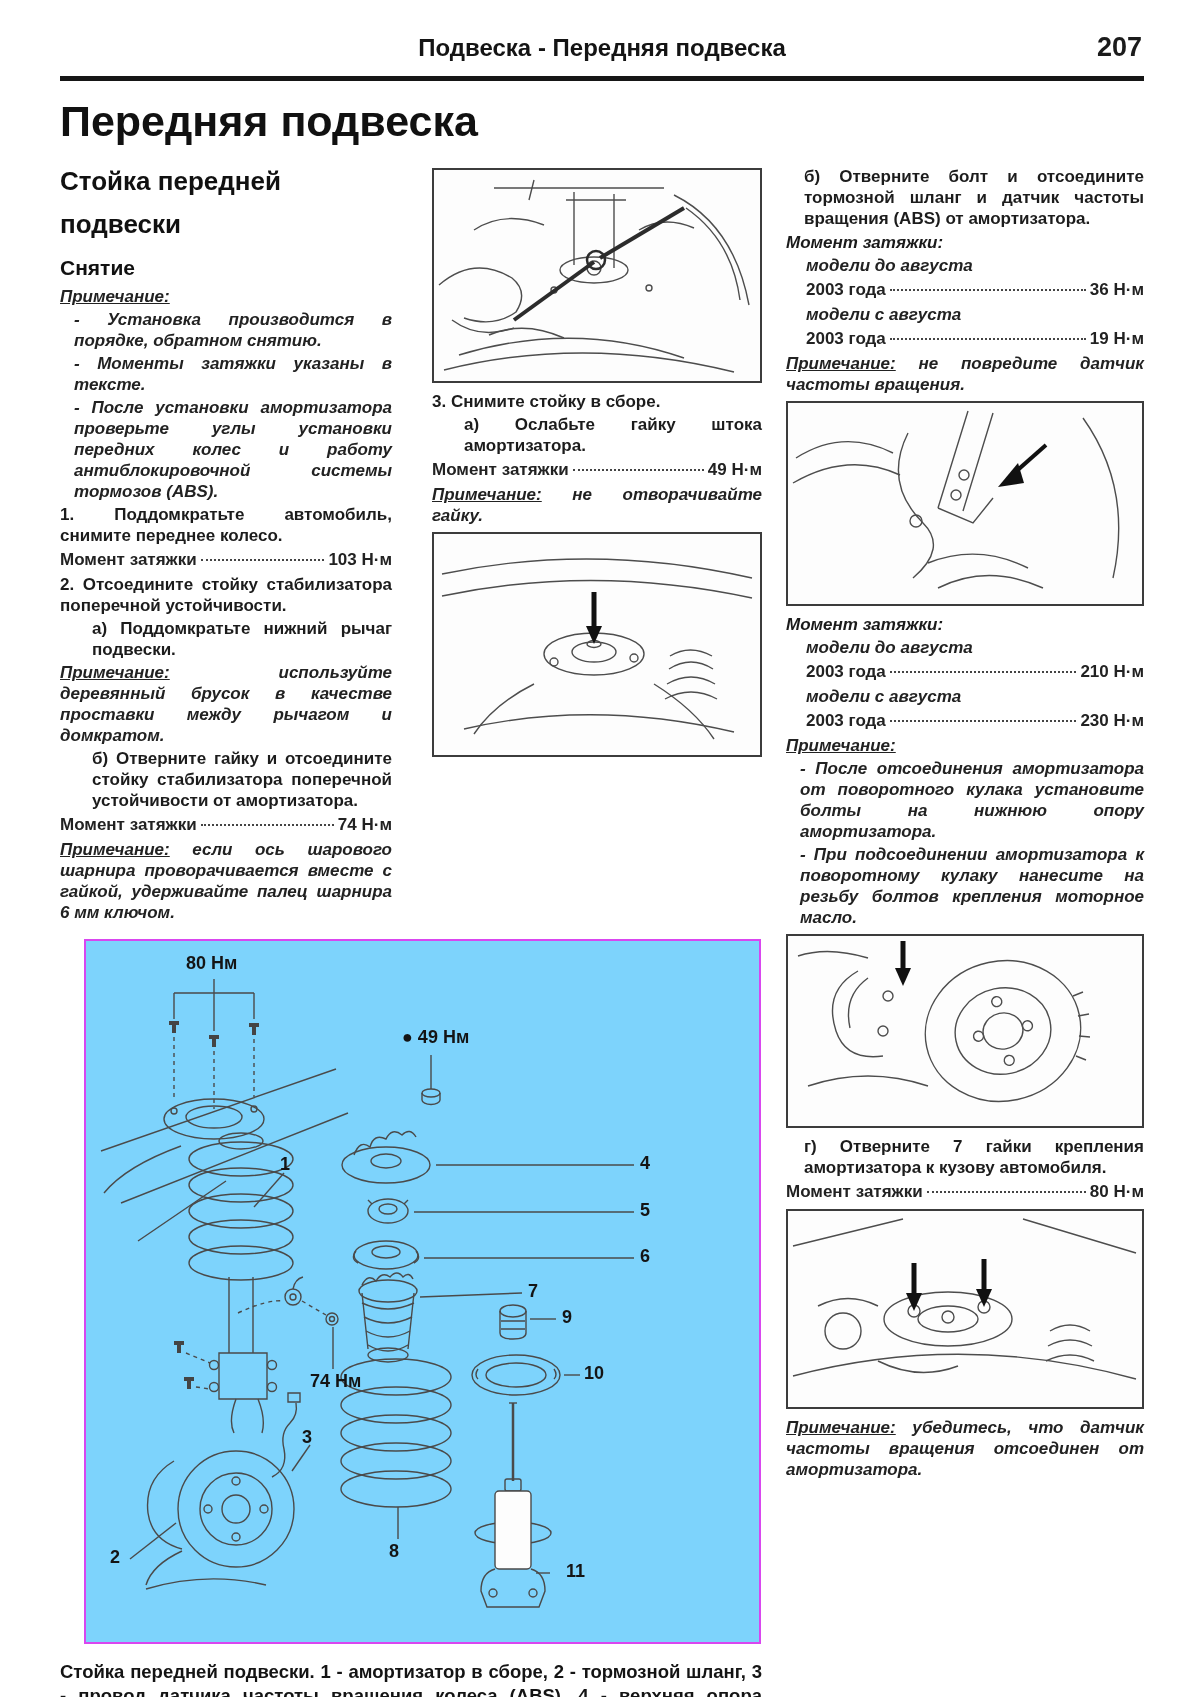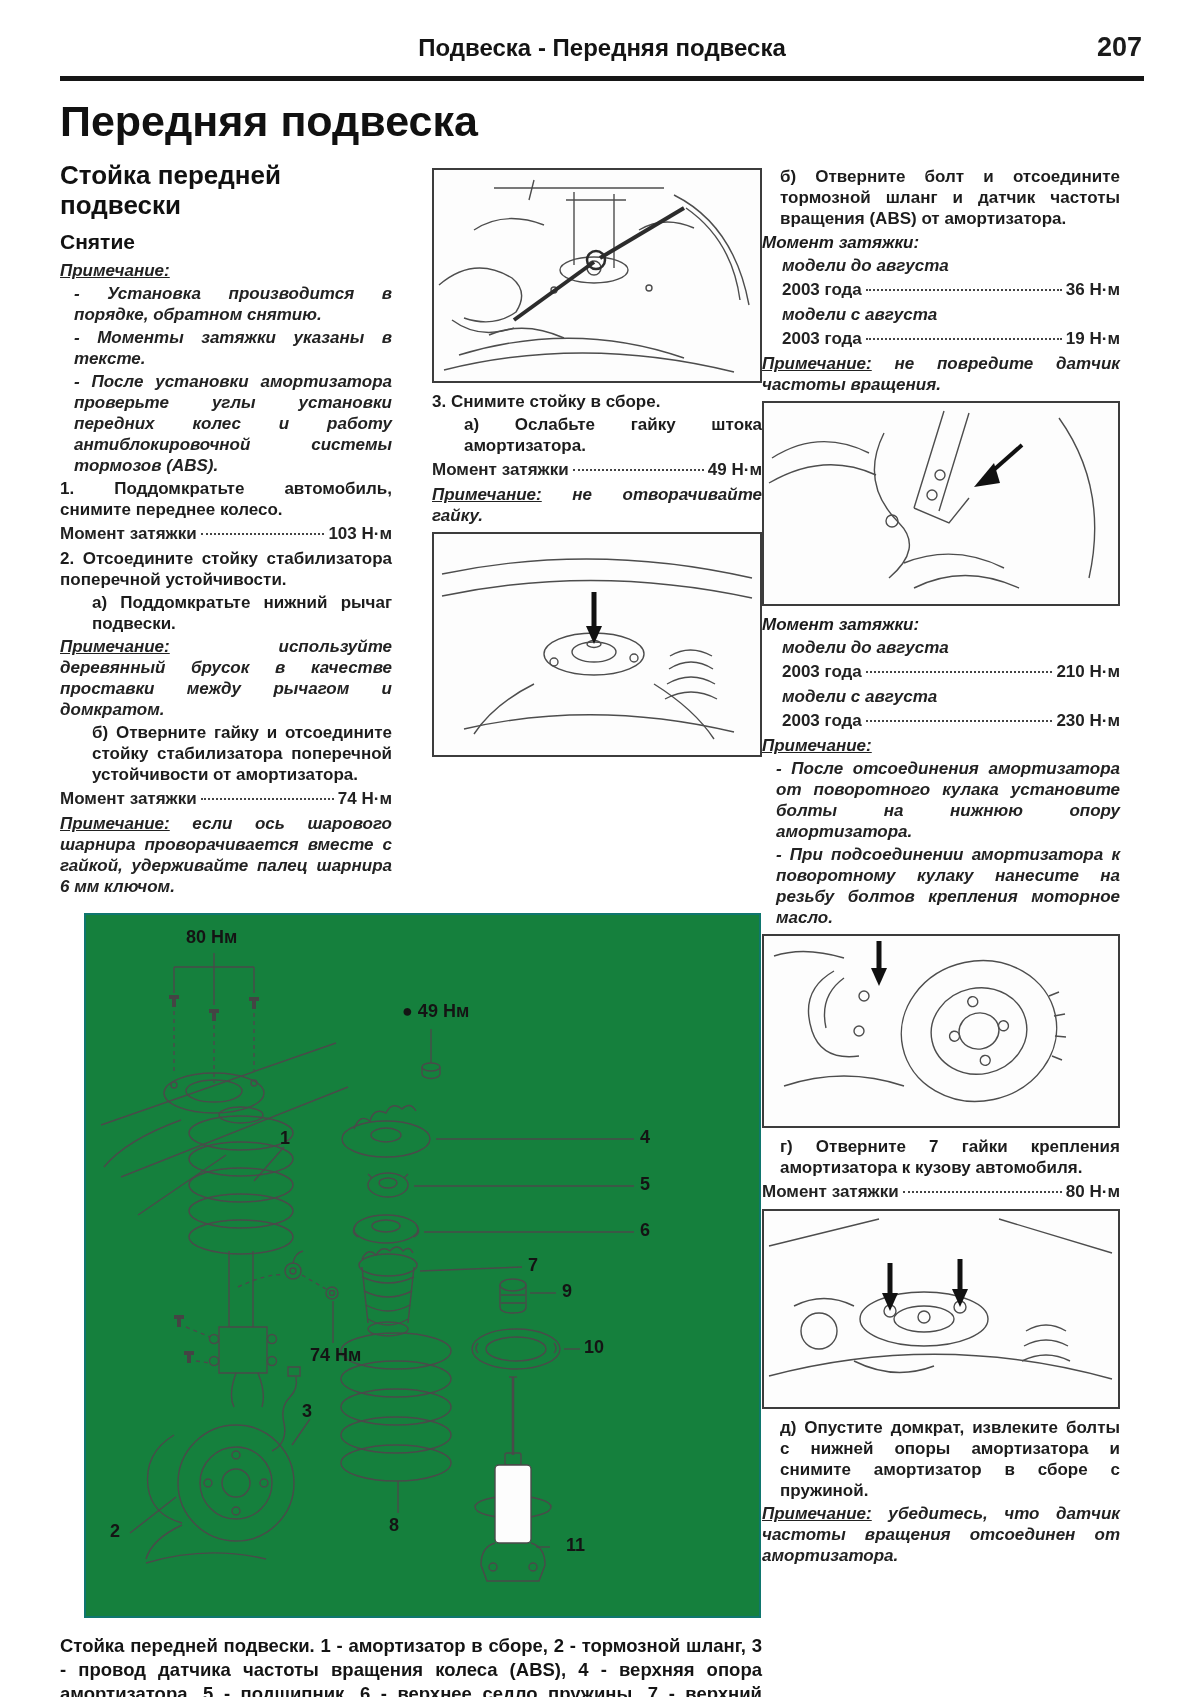--- a/index.html
+++ b/index.html
@@ -21,23 +21,23 @@
   }
   .header-rule { height:5px; background:#161616; margin-top:2px; }
 
   h1.doc-title { font-size:43px; font-weight:700; margin:16px 0 14px 0; color:#111; }
 
   .columns { display:flex; align-items:flex-start; }
   .main-left { width:702px; flex:none; }
   .top-row { display:flex; align-items:flex-start; }
   .col-left { width:332px; flex:none; }
   .col-mid  { width:330px; flex:none; margin-left:40px; padding-top:2px; }
-  .col-right{ width:358px; flex:none; padding-top:4px; }
-
-  .col-heading { font-size:26px; line-height:30px; font-weight:700; margin:0 0 10px 0; color:#111; }
+  .col-right{ width:358px; flex:none; margin-left:24px; padding-top:4px; }
+
+  .col-heading { font-size:26px; line-height:43px; font-weight:700; margin:0 0 10px 0; color:#111; }
   .sub-heading { font-size:21px; font-weight:700; margin:0 0 6px 0; color:#111; }
 
   p { margin:0; }
   .step, .substep { font-size:17px; line-height:21px; font-weight:700; color:#1c1c1c; margin:2px 0; text-align:justify; }
   .substep { padding-left:32px; }
   .r-sub { padding-left:18px; }
 
   .note, .note-item { font-size:17px; line-height:21px; font-style:italic; font-weight:700; color:#222; margin:2px 0; text-align:justify; }
   .note-item { padding-left:14px; }
   .note-label { text-decoration:underline; }
@@ -46,21 +46,21 @@
   .torque .leader { flex:1 1 auto; border-bottom:2px dotted #444; margin:0 4px; transform:translateY(-4px); min-width:12px; }
   .torque .t-value { white-space:nowrap; }
   .torque-head { font-size:17px; line-height:21px; font-style:italic; font-weight:600; margin-top:3px; }
   .t-ind { padding-left:20px; }
 
   .figure { border:2px solid #3c3c3c; background:#fdfdfd; margin:6px 0 8px 0; }
   .figure svg { display:block; }
 
   .diagram-box {
     position:relative; width:677px; height:705px; margin:14px 0 16px 24px;
-    border:2px solid #0f766e; background:#15803d;
+    border:2px solid #d946ef; background:#7dd3fc;
   }
   .dlabel { position:absolute; font-size:18px; font-weight:700; color:#141414; white-space:nowrap; }
 
   .caption {
     width:702px; margin-top:10px; font-size:18.5px; line-height:24px;
     font-weight:700; color:#141414; text-align:justify;
   }
 
   svg path, svg ellipse, svg circle, svg rect { vector-effect:non-scaling-stroke; }
 </style>
@@ -401,17 +401,16 @@
           </g>
           <g stroke="#111" stroke-width="5" fill="#111">
             <path d="M126,52 V82"></path>
               <polygon points="118,82 134,82 126,100" stroke="none"></polygon>
             <path d="M196,48 V78"></path>
               <polygon points="188,78 204,78 196,96" stroke="none"></polygon>
           </g>
         </svg>
       </div>
 
-      <p class="substep r-sub">д) Опустите домкрат, извлеките болты с нижней опоры амортизатора и снимите амортизатор в сборе с пружиной.</p>
       <p class="note"><span class="note-label">Примечание:</span> <span>убедитесь, что датчик частоты вращения отсоединен от амортизатора.</span></p>
     </div>
   </div>
 </div>
 
 </body></html>

